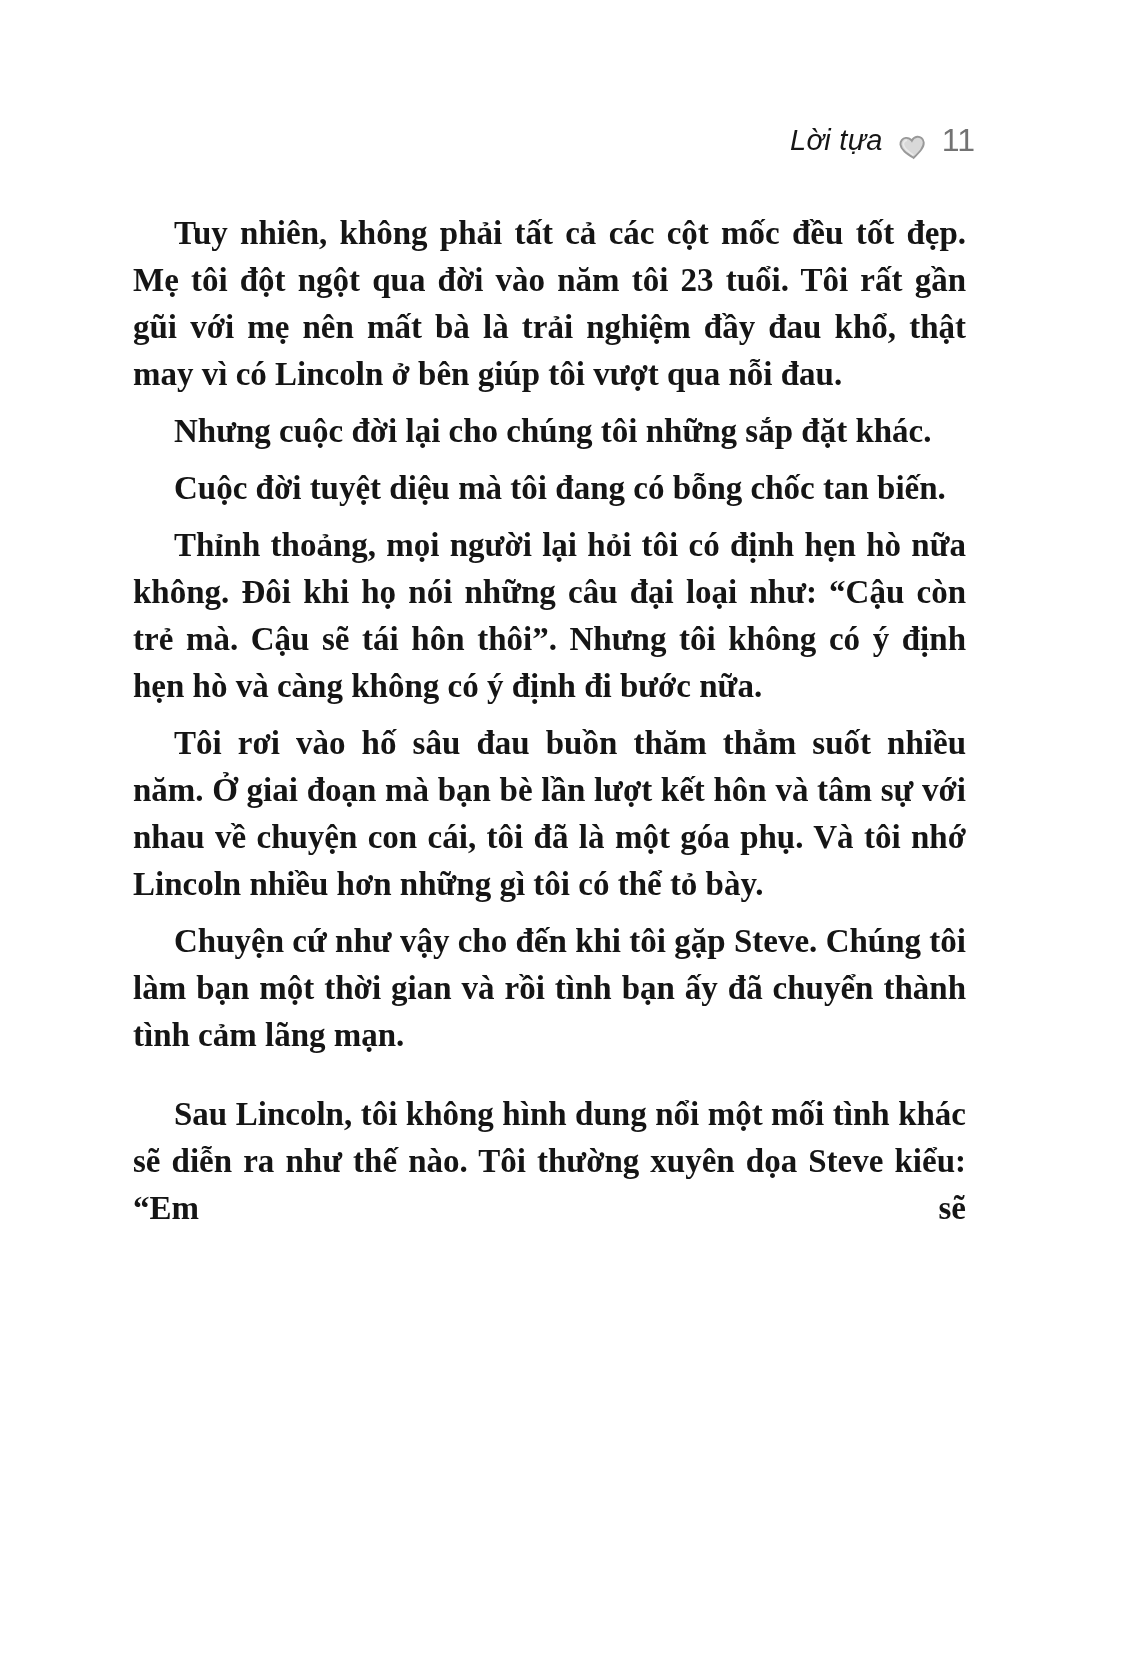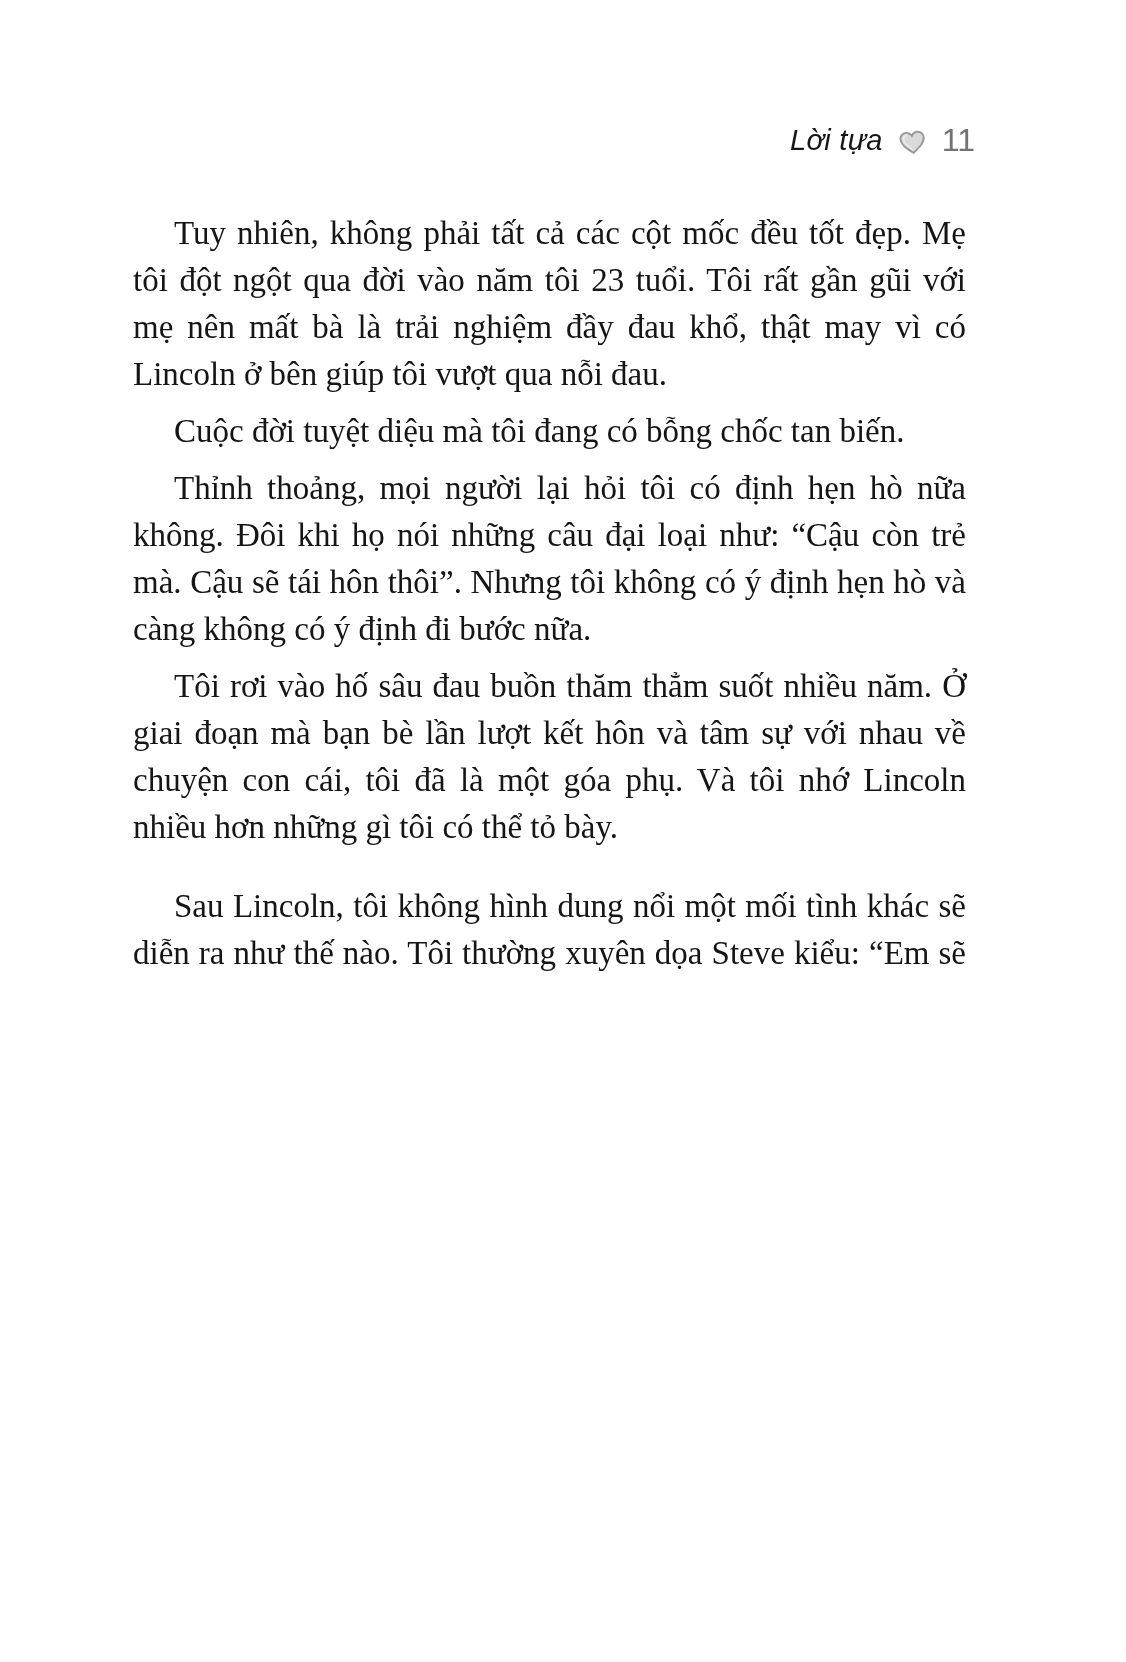--- a/index.html
+++ b/index.html
@@ -14,21 +14,21 @@
     background: #ffffff;
     overflow: hidden;
   }
   .running-header {
     position: absolute;
     top: 120px;
     left: 133px;
     width: 842px;
     display: flex;
     justify-content: flex-end;
-    align-items: center;
+    align-items: flex-end;
     gap: 16px;
   }
   .section-title {
     font-family: "Liberation Sans", sans-serif;
     font-style: italic;
     font-size: 29px;
     line-height: 40px;
     color: #161616;
     letter-spacing: 0.3px;
   }
@@ -51,20 +51,21 @@
     width: 833px;
   }
   .para {
     margin: 0 0 10px 0;
     font-family: "Liberation Serif", serif;
     font-size: 33px;
     line-height: 47px;
     color: #151515;
     text-align: justify;
     text-indent: 41px;
+    font-weight: bold;
   }
   .para-cutoff {
     text-align-last: justify;
     margin-bottom: 0;
     margin-top: 32px;
   }
 </style>
 </head>
 <body>
 
@@ -77,19 +78,21 @@
         <path d="M12 20.3 C6.2 15.6 1.6 11.9 1.6 7.4 C1.6 4.1 4.1 1.9 6.9 1.9 C8.95 1.9 10.9 3.1 12 5 C13.1 3.1 15.05 1.9 17.1 1.9 C19.9 1.9 22.4 4.1 22.4 7.4 C22.4 11.9 17.8 15.6 12 20.3 Z" fill="#d9d9d9" stroke="#999999" stroke-width="1.7"></path>
         <path d="M12 17.8 C7.6 14.1 4.3 11.1 4.3 7.6 C4.3 5.3 6.1 3.9 7.9 4.2" fill="none" stroke="#ececec" stroke-width="1.4" opacity="0.9"></path>
       </svg>
     </span>
     <span class="page-number">11</span>
   </div>
 
   <div class="body-text">
 
   <p class="para">Tuy nhiên, không phải tất cả các cột mốc đều tốt đẹp. Mẹ tôi đột ngột qua đời vào năm tôi 23 tuổi. Tôi rất gần gũi với mẹ nên mất bà là trải nghiệm đầy đau khổ, thật may vì có Lincoln ở bên giúp tôi vượt qua nỗi đau.</p>
+      <p class="para">Nhưng cuộc đời lại cho chúng tôi những sắp đặt khác.</p>
       <p class="para">Cuộc đời tuyệt diệu mà tôi đang có bỗng chốc tan biến.</p>
       <p class="para">Thỉnh thoảng, mọi người lại hỏi tôi có định hẹn hò nữa không. Đôi khi họ nói những câu đại loại như: “Cậu còn trẻ mà. Cậu sẽ tái hôn thôi”. Nhưng tôi không có ý định hẹn hò và càng không có ý định đi bước nữa.</p>
       <p class="para">Tôi rơi vào hố sâu đau buồn thăm thẳm suốt nhiều năm. Ở giai đoạn mà bạn bè lần lượt kết hôn và tâm sự với nhau về chuyện con cái, tôi đã là một góa phụ. Và tôi nhớ Lincoln nhiều hơn những gì tôi có thể tỏ bày.</p>
+      <p class="para">Chuyện cứ như vậy cho đến khi tôi gặp Steve. Chúng tôi làm bạn một thời gian và rồi tình bạn ấy đã chuyển thành tình cảm lãng mạn.</p>
       <p class="para para-cutoff">Sau Lincoln, tôi không hình dung nổi một mối tình khác sẽ diễn ra như thế nào. Tôi thường xuyên dọa Steve kiểu: “Em sẽ</p>
     </div>
 
 </div>
 
 </body></html>

